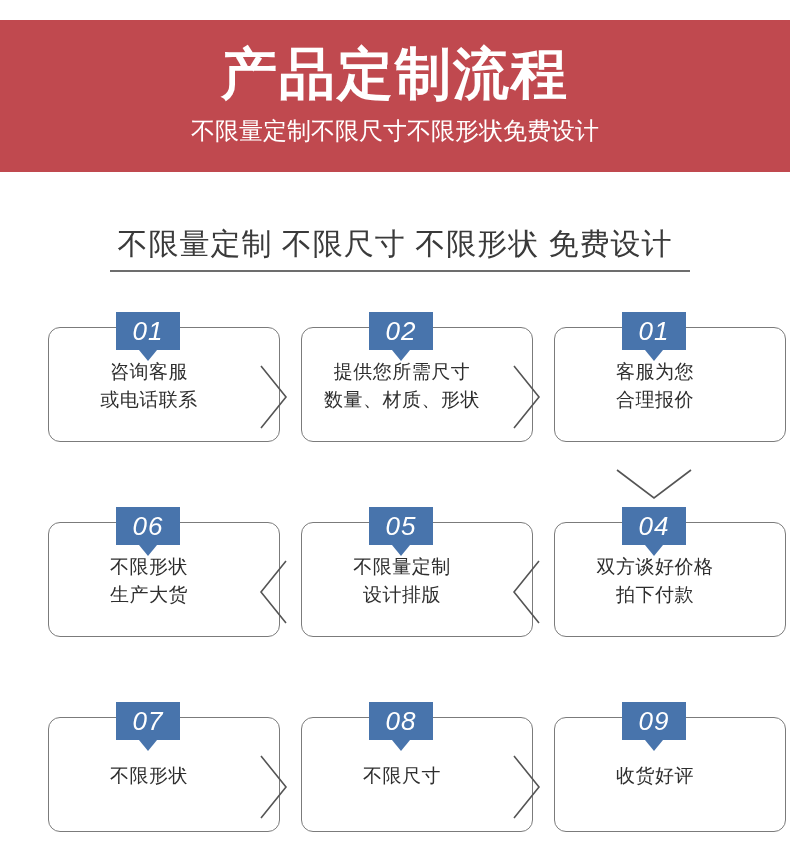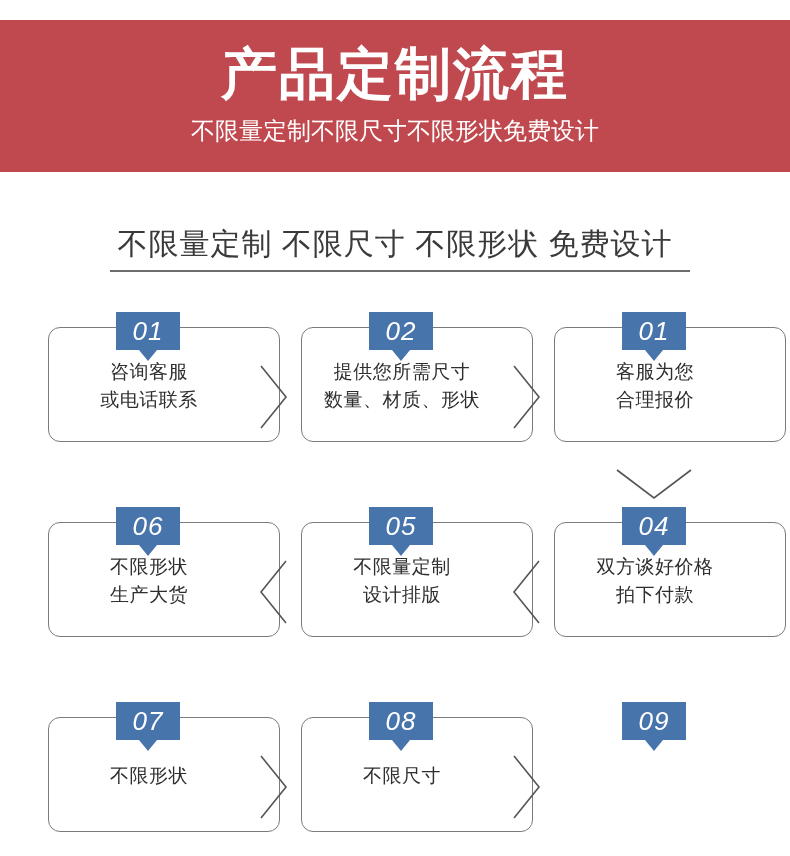--- a/index.html
+++ b/index.html
@@ -325,18 +325,24 @@
         <div class="tag">08</div>
       </div>
 
       <div class="chev chev-h-2">
         <svg viewBox="0 0 40 74">
             <polyline points="8,6 33,37 8,68" fill="none" stroke="#555555" stroke-width="1.6"></polyline>
           </svg>
       </div>
 
       <div class="cell col-3">
+        <div class="card">
+          <div class="card-text">
+            <span>收货好评</span>
+            <span></span>
+          </div>
+        </div>
         <div class="tag">09</div>
       </div>
     </div>
 
   </div>
 </div>
 
 </body></html>

